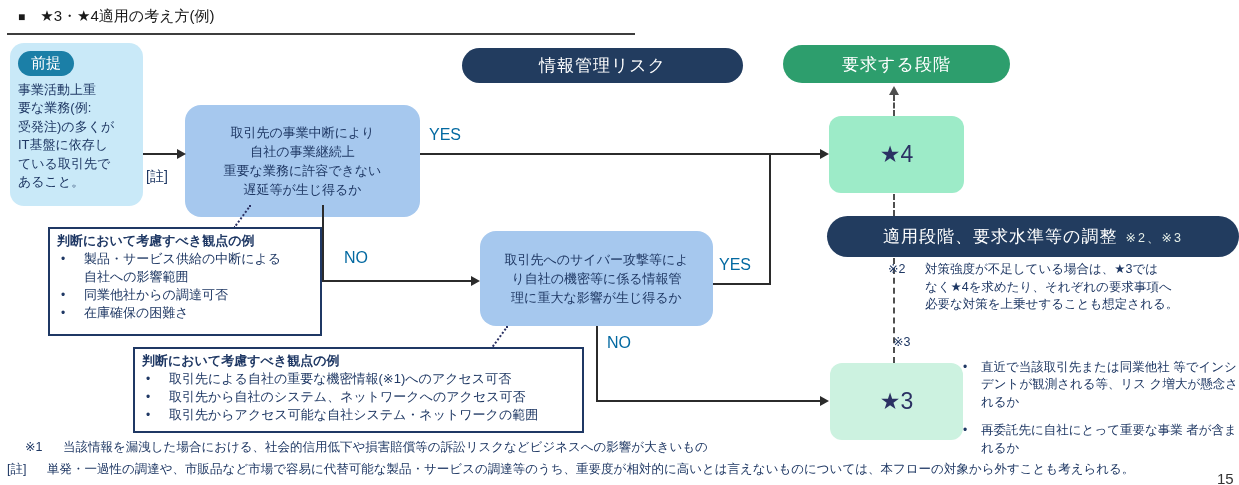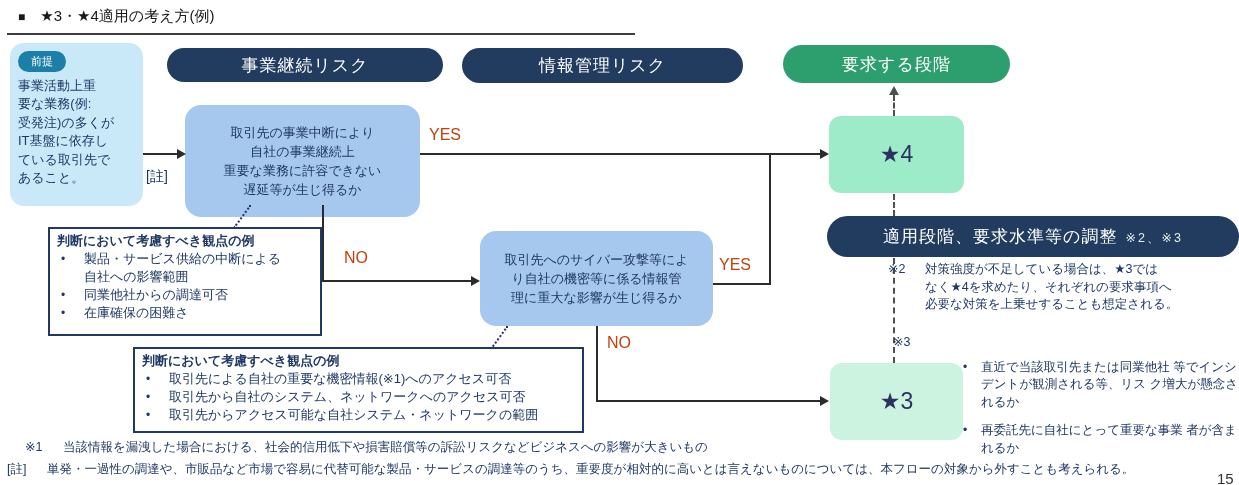--- a/index.html
+++ b/index.html
@@ -6,21 +6,21 @@
   .canvas{position:relative;width:1239px;height:485px;background:#ffffff;overflow:hidden;
           font-family:"Liberation Sans","DejaVu Sans",sans-serif;color:#1f3864;}
 
   
   .title{position:absolute;left:18px;top:7px;font-size:15px;color:#1a1a1a;display:flex;align-items:center;}
   .title .marker{font-size:12px;margin-right:15px;}
   .title-underline{position:absolute;left:7px;top:33px;width:628px;height:2px;background:#3d3d3d;}
 
   
   .premise{position:absolute;left:10px;top:43px;width:133px;height:163px;background:#c9e9f8;border-radius:14px;box-sizing:border-box;}
-  .premise .badge{display:inline-block;margin:8px 0 2px 8px;background:#1b7fa7;color:#fff;font-size:11px;padding:3px 13px;border-radius:14px;}
+  .premise .badge{display:inline-block;margin:8px 0 2px 8px;background:#1b7fa7;color:#fff;font-size:15px;padding:3px 13px;border-radius:14px;}
   .premise .ptext{margin:3px 6px 0 8px;font-size:13px;line-height:18.4px;white-space:pre-line;}
 
   
   .pill{position:absolute;display:flex;align-items:center;justify-content:center;background:#223c5f;color:#fff;font-size:17px;letter-spacing:1px;}
   .pill.business{left:167px;top:48px;width:276px;height:34px;border-radius:17px;}
   .pill.info{left:462px;top:48px;width:281px;height:35px;border-radius:18px;}
   .pill.stage{left:783px;top:45px;width:227px;height:38px;border-radius:19px;background:#2d9e6d;}
   .pill.adjust{left:827px;top:216px;width:412px;height:41px;border-radius:21px;gap:8px;}
   .pill.adjust .refs{font-size:12.5px;color:#e6efe9;letter-spacing:2px;margin-top:3px;}
 
@@ -45,21 +45,21 @@
   .c-item .b{flex:none;width:11px;margin-left:4px;font-size:12px;}
   .c-item .ct{white-space:pre-line;margin-left:12px;}
 
   
   .line-h{position:absolute;height:2px;background:#2b2b2b;}
   .line-v{position:absolute;width:2px;background:#2b2b2b;}
   .arr-r{position:absolute;width:0;height:0;border-top:5px solid transparent;border-bottom:5px solid transparent;border-left:9px solid #2b2b2b;}
   .arr-u{position:absolute;width:0;height:0;border-left:5px solid transparent;border-right:5px solid transparent;border-bottom:9px solid #4f4f4f;}
   .dash-v{position:absolute;width:0;border-left:2px dashed #4f4f4f;}
   .dotted{position:absolute;width:28px;border-top:2px dotted #2b3163;transform-origin:left center;transform:rotate(-54deg);}
-  .flabel{position:absolute;font-size:16px;color:#c2410c;}
+  .flabel{position:absolute;font-size:16px;color:#0369a1;}
   .chu-ref{position:absolute;left:146px;top:168px;font-size:14px;color:#1f3864;}
 
   
   .note-row{position:absolute;display:flex;font-size:12.5px;line-height:17.5px;color:#1f3864;}
   .note-row .lbl{flex:none;}
   .note-row .ntext{white-space:pre-line;}
   .note2{left:888px;top:261px;}
   .note2 .lbl{width:37px;}
   .note2 .ntext{width:320px;}
   .note3{left:893px;top:334px;width:348px;display:block;font-size:12.5px;line-height:17.5px;color:#1f3864;position:absolute;}
@@ -88,23 +88,20 @@
   <div class="premise">
     <span class="badge">前提</span>
     <div class="ptext">事業活動上重
 要な業務(例:
 受発注)の多くが
 IT基盤に依存し
 ている取引先で
 あること。</div>
   </div>
 
-  <div class="pill business">
-    <span>事業継続リスク</span>
-  </div>
   <div class="pill info">
     <span>情報管理リスク</span>
   </div>
   <div class="pill stage">
     <span>要求する段階</span>
   </div>
 
   <div class="decision business">取引先の事業中断により
 自社の事業継続上
 重要な業務に許容できない

